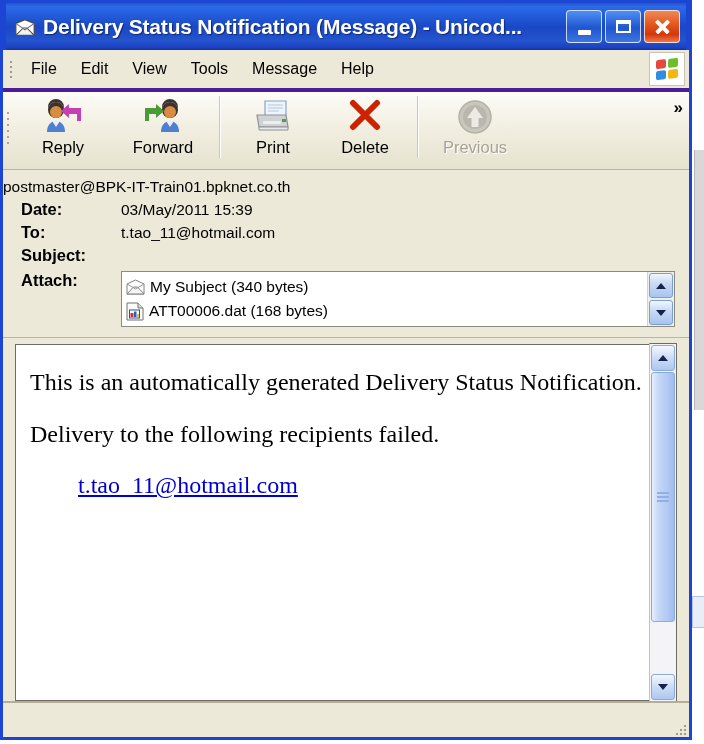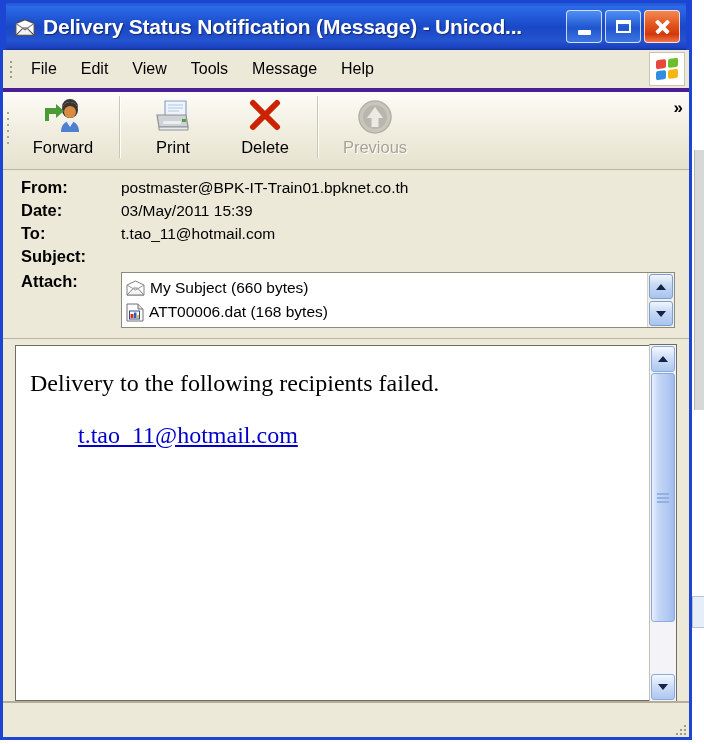--- a/index.html
+++ b/index.html
@@ -397,20 +397,33 @@
     <div class="toolbar">
       <div class="tb-grip">
         <i></i>
           <i></i>
           <i></i>
           <i></i>
           <i></i>
           <i></i>
       </div>
 
+      <div class="tb-btn">
+        <div class="tb-ico">
+          <svg width="44" height="36" viewBox="0 0 44 36">
+            <circle cx="15" cy="11" r="8" fill="#3a3330"></circle>
+            <circle cx="15" cy="13" r="6" fill="#d98b3f"></circle>
+            <path d="M7 11 a8 8 0 0 1 16 0 l0 -3 a8 8 0 0 0 -16 0 z" fill="#3a3330"></path>
+            <path d="M6 33 c0-7 4-11 9-11 s9 4 9 11 z" fill="#4f7fd0"></path>
+            <path d="M11 22 l4 6 l4 -6 z" fill="#eaeef8"></path>
+            <path d="M40 9 L28 9 L28 5 L20 12 L28 19 L28 15 L36 15 L36 22 L40 22 Z" fill="#c63fb5"></path>
+          </svg>
+        </div>
+        <div class="tb-label">Reply</div>
+      </div>
 
 
       <div class="tb-btn">
         <div class="tb-ico">
           <svg width="44" height="36" viewBox="0 0 44 36">
             <circle cx="29" cy="11" r="8" fill="#3a3330"></circle>
             <circle cx="29" cy="13" r="6" fill="#d98b3f"></circle>
             <path d="M21 11 a8 8 0 0 1 16 0 l0 -3 a8 8 0 0 0 -16 0 z" fill="#3a3330"></path>
             <path d="M20 33 c0-7 4-11 9-11 s9 4 9 11 z" fill="#4f7fd0"></path>
             <path d="M25 22 l4 6 l4 -6 z" fill="#eaeef8"></path>
@@ -456,21 +469,20 @@
           </svg>
         </div>
         <div class="tb-label">Previous</div>
       </div>
 
       <div class="tb-chevron">»</div>
     </div>
 
     <div class="headers">
       <div class="hrow">
-        <div class="hlabel">From:</div>
         <div class="hvalue">postmaster@BPK-IT-Train01.bpknet.co.th</div>
       </div>
       <div class="hrow">
         <div class="hlabel">Date:</div>
         <div class="hvalue">03/May/2011 15:39</div>
       </div>
       <div class="hrow">
         <div class="hlabel">To:</div>
         <div class="hvalue">t.tao_11@hotmail.com</div>
       </div>
@@ -481,21 +493,21 @@
       <div class="hrow attach-row">
         <div class="hlabel">Attach:</div>
         <div class="attach-box">
           <div class="attach-list">
             <div class="attach-item">
               <svg width="19" height="16" viewBox="0 0 19 16">
                 <path d="M1 5 L9.5 1 L18 5 L18 15 L1 15 Z" fill="#ffffff" stroke="#808080" stroke-width="1"></path>
                 <path d="M1 15 L7.5 8 L11.5 8 L18 15 Z" fill="#f4f4f4" stroke="#808080" stroke-width="1"></path>
                 <path d="M1 5 L9.5 10 L18 5" fill="none" stroke="#9a9a9a" stroke-width="1"></path>
               </svg>
-              <span>My Subject (660 bytes)</span>
+              <span>My Subject (340 bytes)</span>
             </div>
             <div class="attach-item">
               <svg width="18" height="19" viewBox="0 0 18 19">
                 <path d="M1 1 L12 1 L17 6 L17 18 L1 18 Z" fill="#ffffff" stroke="#707070" stroke-width="1"></path>
                 <path d="M12 1 L12 6 L17 6" fill="#e0e0e0" stroke="#707070" stroke-width="1"></path>
                 <rect x="3.5" y="8" width="10" height="8" fill="#ffffff" stroke="#3a4a8a" stroke-width="1"></rect>
                 <rect x="4.5" y="11" width="3" height="4" fill="#d03030"></rect>
                 <rect x="8" y="9.5" width="2.5" height="5.5" fill="#2a5fc0"></rect>
                 <rect x="11" y="12" width="2" height="3" fill="#e2c31a"></rect>
               </svg>
@@ -510,20 +522,21 @@
               <div class="chev down"></div>
             </div>
           </div>
         </div>
       </div>
     </div>
 
     <div class="bodywrap">
       <div class="bodypane">
         <div class="bodytext">
+          <p>This is an automatically generated Delivery Status Notification.</p>
           <p>Delivery to the following recipients failed.</p>
           <a class="bodylink" href="#">t.tao_11@hotmail.com</a>
         </div>
       </div>
       <div class="vscroll">
         <div class="vs-btn">
           <div class="chev up"></div>
         </div>
         <div class="vs-track">
           <div class="vs-thumb">

